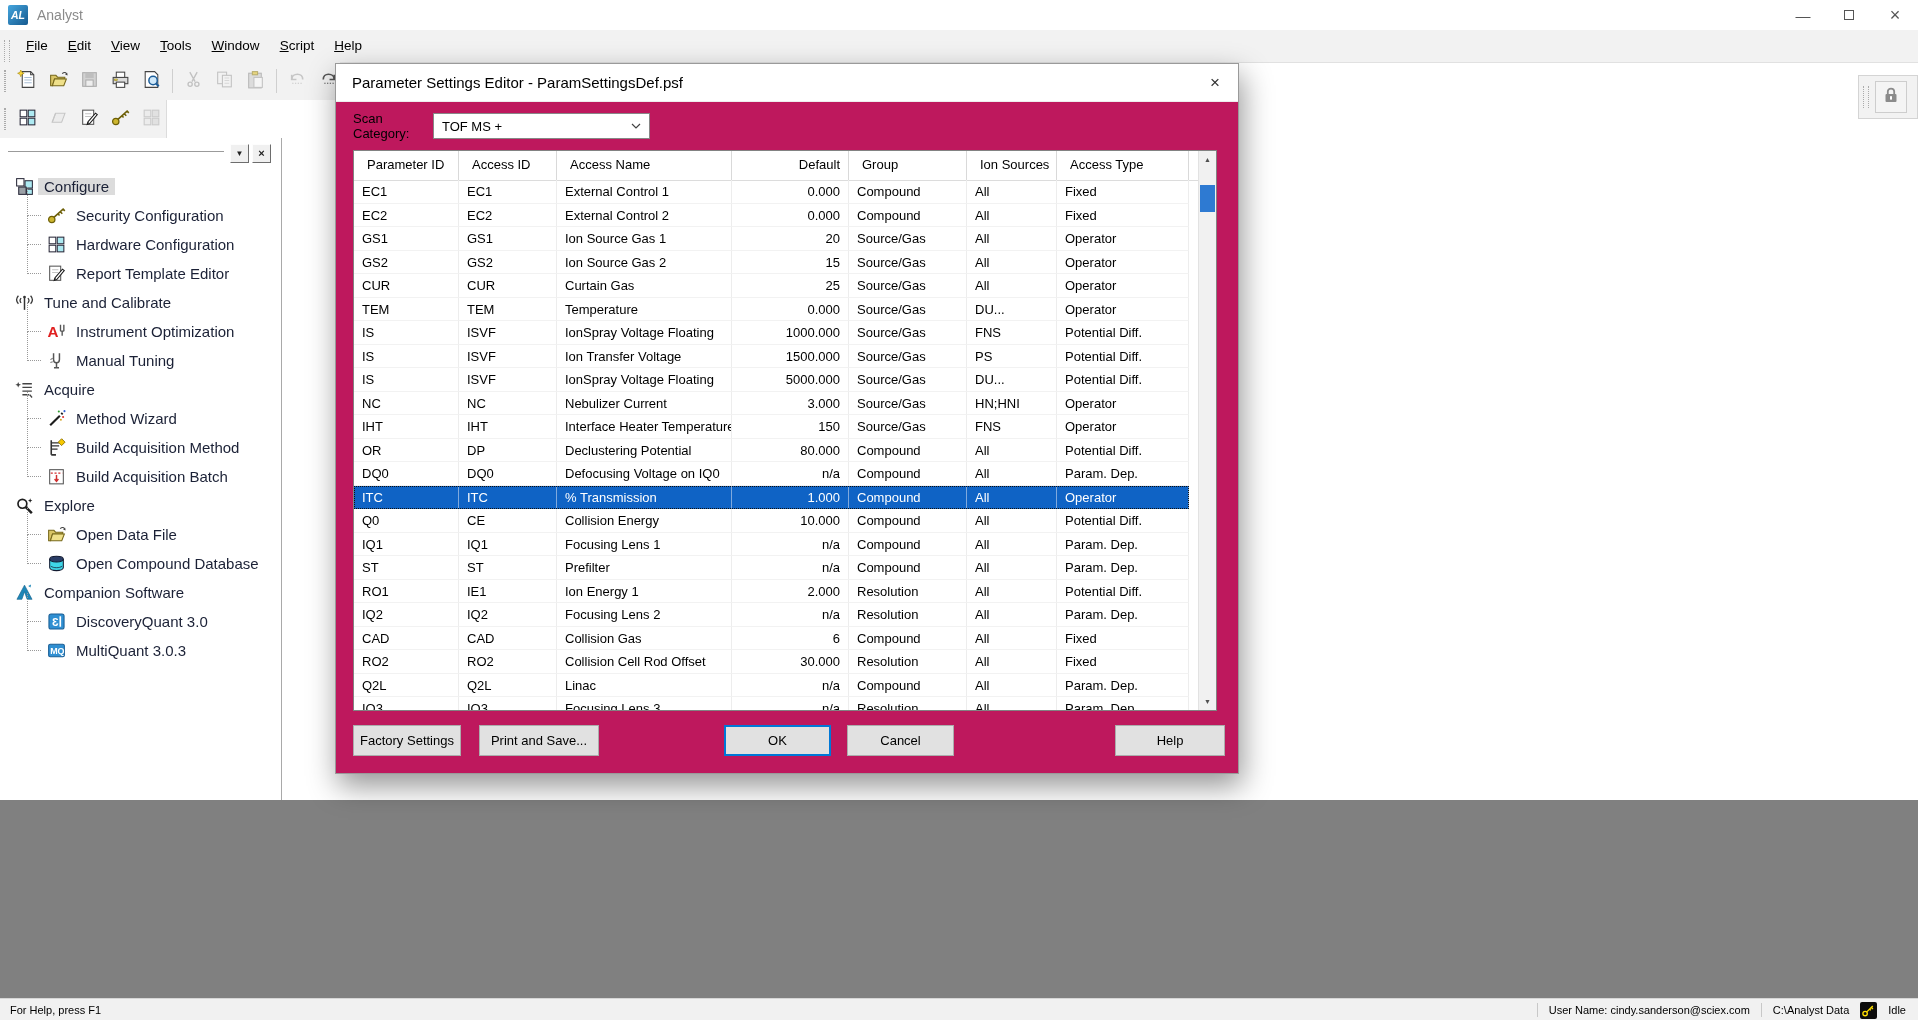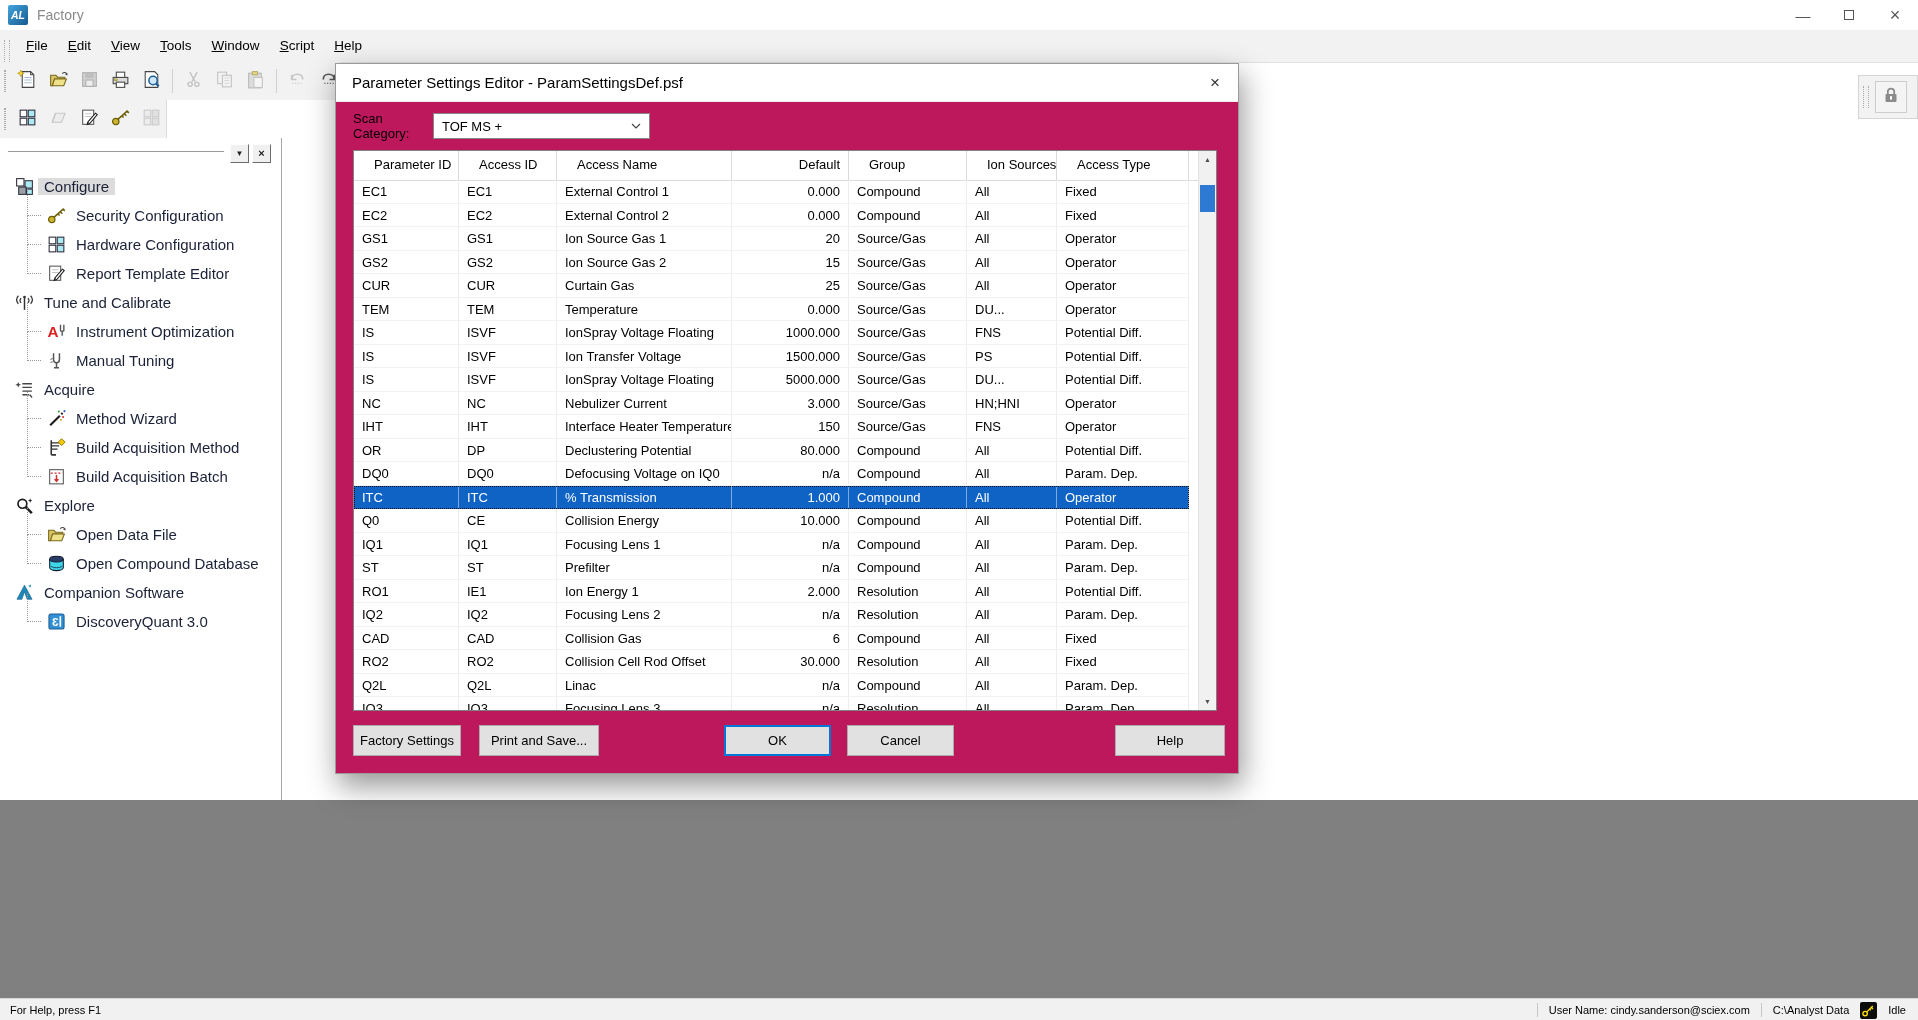--- a/index.html
+++ b/index.html
@@ -79,21 +79,21 @@
   .dlg-body{position:absolute;left:0;top:38px;right:0;bottom:0;}
   .scan-row{position:absolute;left:17px;top:9px;display:flex;align-items:center;}
   .scan-label{font-size:13px;width:80px;}
   .combo{width:207px;height:24px;background:#fff;border:1px solid #878787;display:flex;align-items:center;
            padding-left:8px;font-size:13px;position:relative;}
   .combo-chevron{position:absolute;right:8px;top:9px;}
 
   .param-table{position:absolute;left:17px;top:48px;width:862px;height:559px;background:#fff;border:1px solid #828282;}
   .grid-cols{display:grid;grid-template-columns:105px 98px 175px 117px 118px 90px 132px 1fr;}
   .thead{position:absolute;left:0;top:0;right:17px;height:29px;border-bottom:1px solid #dcdcdc;}
-  .th{font-size:13px;line-height:28px;padding-left:20px;border-right:1px solid #d9d9d9;white-space:nowrap;overflow:hidden;}
+  .th{font-size:13px;line-height:28px;padding-left:13px;border-right:1px solid #d9d9d9;white-space:nowrap;overflow:hidden;}
   .th:last-child{border-right:none;}
   .th.right{text-align:right;padding-right:8px;padding-left:0;}
   .tbody{position:absolute;left:0;top:29px;right:17px;bottom:0;overflow:hidden;}
   .trow{position:relative;height:23.5px;}
   .td{font-size:13px;line-height:23.5px;padding-left:8px;border-right:1px solid #ededed;
       border-bottom:1px solid #f2f2f2;white-space:nowrap;overflow:hidden;}
   .td:last-child{border-right:none;border-bottom:none;}
   .td.right{text-align:right;padding-right:8px;padding-left:0;}
   .trow.selected .td:not(.filler){background:#0f63c5;color:#fff;border-right-color:#7fa9dd;border-bottom-color:#0f63c5;}
   .trow.selected::after{content:"";position:absolute;left:0;top:0;width:833px;height:21.5px;
@@ -110,21 +110,21 @@
   #btn-print{left:143px;width:120px;}
   #btn-ok{left:388px;width:107px;border:2px solid #0078d7;}
   #btn-cancel{left:511px;width:107px;}
   #btn-help{left:779px;width:110px;}
 </style>
 </head>
 <body>
 
 <div class="abs titlebar">
   <div class="al-logo">AL</div>
-  <div class="app-title">Factory</div>
+  <div class="app-title">Analyst</div>
   <div class="win-controls">
     <div class="win-btn">—</div>
     <div class="win-btn">
         <span class="restore-glyph"></span>
       </div>
     <div class="win-btn" style="font-size:18px;">×</div>
   </div>
 </div>
 
 <div class="abs menubar">
@@ -414,20 +414,27 @@
       </div>
       <div class="tree-item child">
         <span class="tree-icon"><svg viewBox="0 0 20 20" xmlns="http://www.w3.org/2000/svg">
             <rect x="2.8" y="2.8" width="14.4" height="14.4" rx="2" fill="#2f8fd2" stroke="#1b5f95"></rect>
             <g transform="translate(20,0) scale(-1,1)">
               <text x="8.2" y="14.2" font-family="Liberation Sans, sans-serif" font-size="11" font-weight="bold" fill="#fff">3</text>
             </g>
             <rect x="12.8" y="5" width="1.6" height="10" fill="#fff"></rect>
           </svg></span>
         <span class="tree-label">DiscoveryQuant 3.0</span>
+      </div>
+      <div class="tree-item child">
+        <span class="tree-icon"><svg viewBox="0 0 20 20" xmlns="http://www.w3.org/2000/svg">
+            <rect x="2.5" y="4" width="15" height="12" rx="1.5" fill="#2f8fd2" stroke="#1b5f95"></rect>
+            <text x="4" y="13.3" font-family="Liberation Sans, sans-serif" font-size="8.5" font-weight="bold" fill="#fff">MQ</text>
+          </svg></span>
+        <span class="tree-label">MultiQuant 3.0.3</span>
       </div>
     </div>
 </div>
 
 <div class="abs gray-band"></div>
 
 <div class="abs dialog">
   <div class="dlg-title">
     <span>Parameter Settings Editor - ParamSettingsDef.psf</span>
     <div class="dlg-close">×</div>

